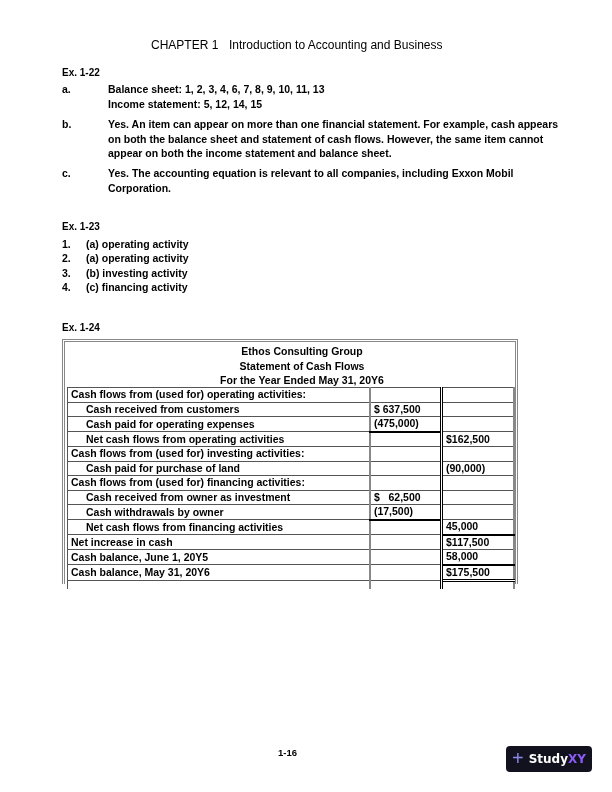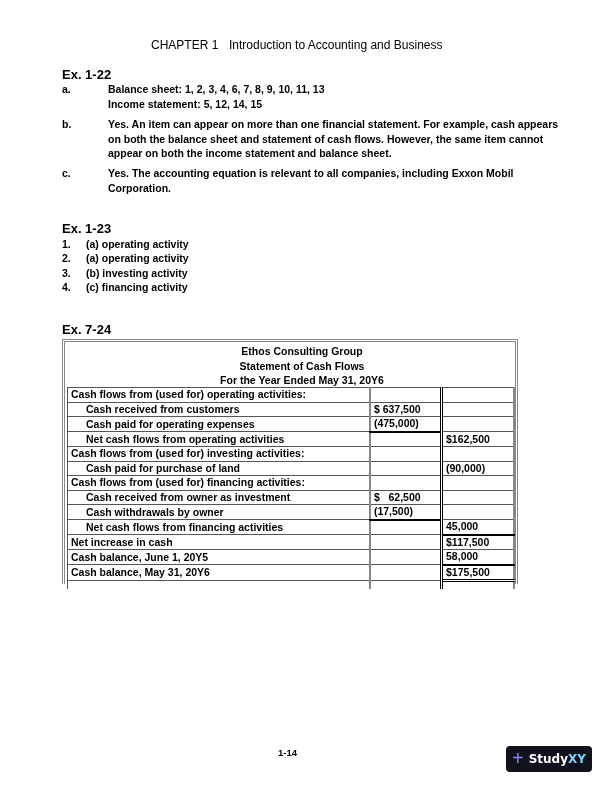--- a/index.html
+++ b/index.html
@@ -1,20 +1,20 @@
 <!DOCTYPE html>
 <html><head>
 <meta charset="utf-8">
 <style>
   html, body { margin: 0; padding: 0; background: #ffffff; }
   body { width: 612px; height: 792px; position: relative; overflow: hidden;
          font-family: "Liberation Sans", sans-serif; color: #000; }
   .header { position: absolute; top: 38px; left: 151px; font-size: 12px; white-space: pre; }
   .header .ch { display: inline-block; width: 78px; }
-  .section-title { position: absolute; left: 62px; font-size: 13px; font-weight: bold; }
+  .section-title { position: absolute; left: 62px; font-size: 10px; font-weight: bold; }
   .item { position: absolute; left: 62px; font-size: 10.5px; font-weight: bold; line-height: 14.6px; }
   .item .lbl { position: absolute; left: 0; width: 24px; }
   .item .txt { position: absolute; left: 24px; width: 460px; margin-left: 22px; }
   .list23 { position: absolute; left: 62px; font-size: 10.5px; font-weight: bold; line-height: 14.4px; }
   .list23 .row { position: relative; height: 14.4px; }
   .list23 .num { position: absolute; left: 0; }
   .list23 .txt { position: absolute; left: 24px; white-space: nowrap; }
 
   .stmt { position: absolute; left: 62px; top: 339px; width: 456px; height: 245px;
           border: 3px double #888; border-bottom: none; box-sizing: border-box; padding-left: 24px; }
@@ -26,21 +26,21 @@
   table.cf td.c2 { width: 65px; text-align: left; border-right: 2px solid #888; }
   table.cf td.indent { padding-left: 18px; width: 283px; }
   table.cf tr.last td { height: 7px; border-bottom: none; }
   .ul-thick { border-bottom: 2px solid #000 !important; }
   .ul-double { border-bottom: 3px double #000 !important; }
   .page-num { position: absolute; top: 747px; left: 278px; font-size: 9.5px; font-weight: bold; }
   .badge { position: absolute; left: 506px; top: 746px; width: 86px; height: 26px; background: #12121f;
            border-radius: 4px; display: flex; align-items: center; justify-content: center; gap: 5px; }
   .badge .plus { color: #8a86e8; font-size: 20px; font-weight: 300; line-height: 1; margin-top: -2px; }
   .badge .brand { font-family: "DejaVu Sans", sans-serif; font-weight: bold; font-size: 12px; color: #fff; }
-  .badge .brand .xy { color: #7dd3fc; }
+  .badge .brand .xy { color: #8b5cf6; }
 </style>
 </head>
 <body>
 
 <div class="header"><span class="ch">CHAPTER 1</span><span>Introduction to Accounting and Business</span></div>
 
 <div class="section-title" style="top:67px">Ex. 1-22</div>
 <div class="item" style="top:82px">
   <span class="lbl">a.</span>
   <div class="txt">
@@ -70,21 +70,21 @@
   <div class="row">
       <span class="num">3.</span>
       <span class="txt">(b)  investing activity</span>
     </div>
   <div class="row">
       <span class="num">4.</span>
       <span class="txt">(c)  financing activity</span>
     </div>
 </div>
 
-<div class="section-title" style="top:322px">Ex. 7-24</div>
+<div class="section-title" style="top:322px">Ex. 1-24</div>
 <div class="stmt">
   <div class="stmt-head">
     <div>Ethos Consulting Group</div>
     <div>Statement of Cash Flows</div>
     <div>For the Year Ended May 31, 20Y6</div>
   </div>
   <table class="cf">
     <tbody id="cf-body">
         <tr>
           <td class="desc">Cash flows from (used for) operating activities:</td>
@@ -153,17 +153,17 @@
         </tr>
         <tr class="last">
           <td class="desc"></td>
           <td class="c1"></td>
           <td class="c2"></td>
         </tr>
       </tbody>
   </table>
 </div>
 
-<div class="page-num">1-14</div>
+<div class="page-num">1-16</div>
 <div class="badge">
   <span class="plus">+</span>
   <span class="brand"><span>Study</span><span class="xy">XY</span></span>
 </div>
 
 </body></html>

